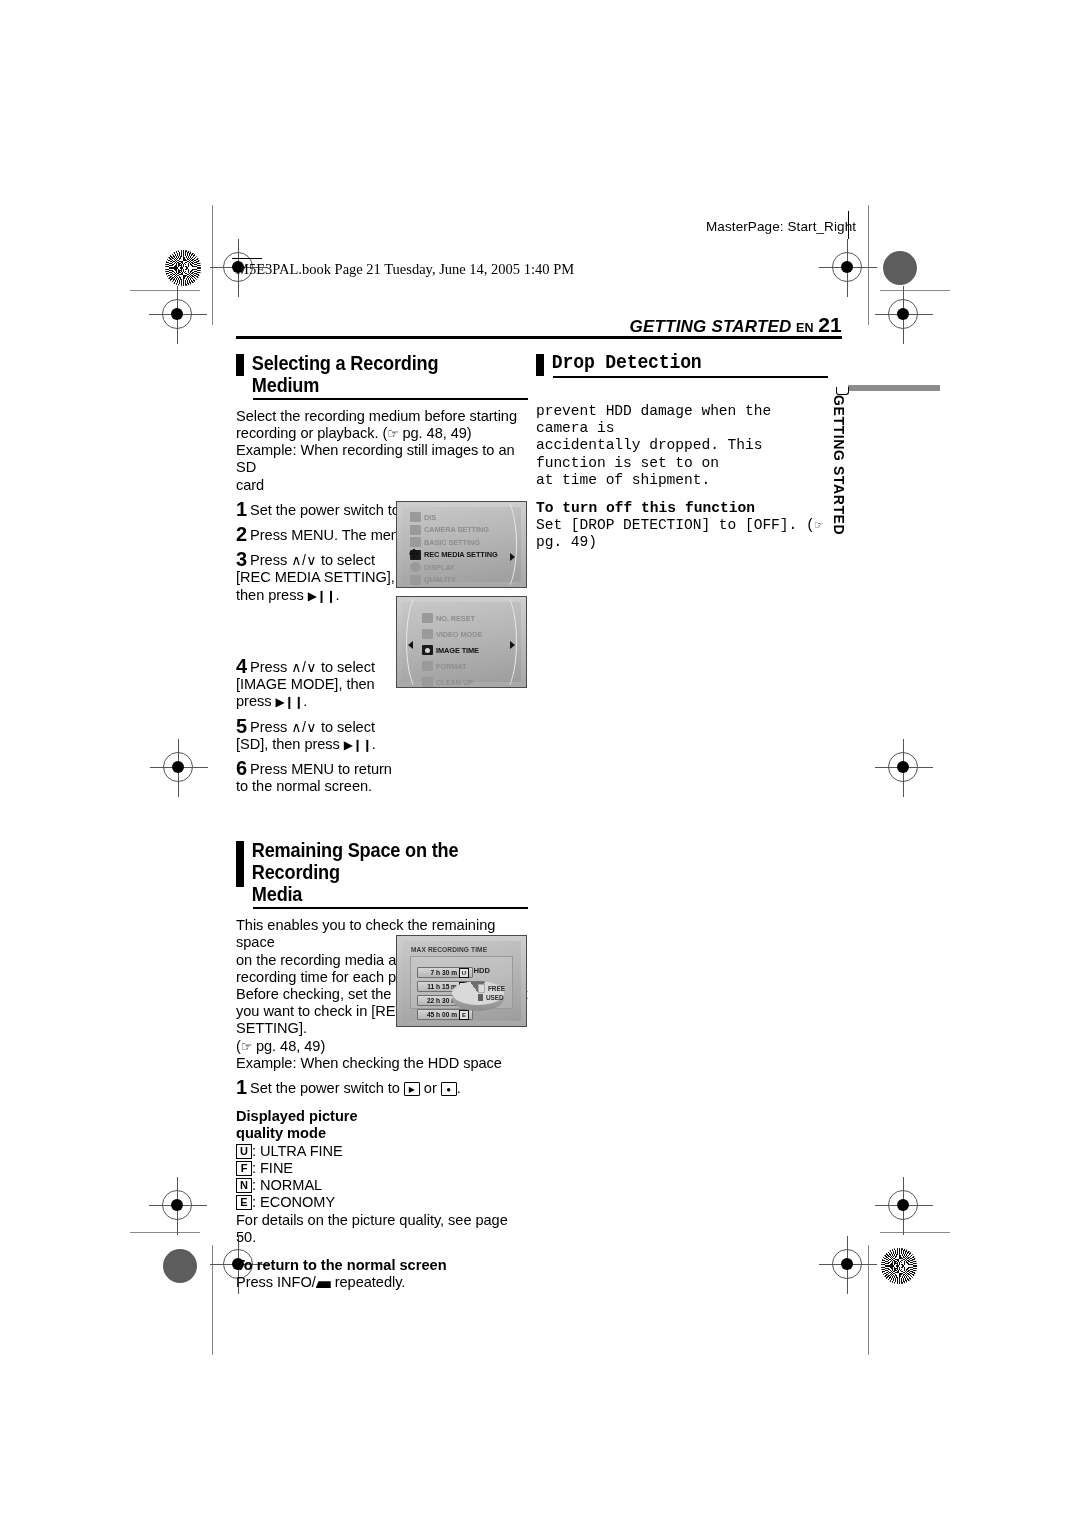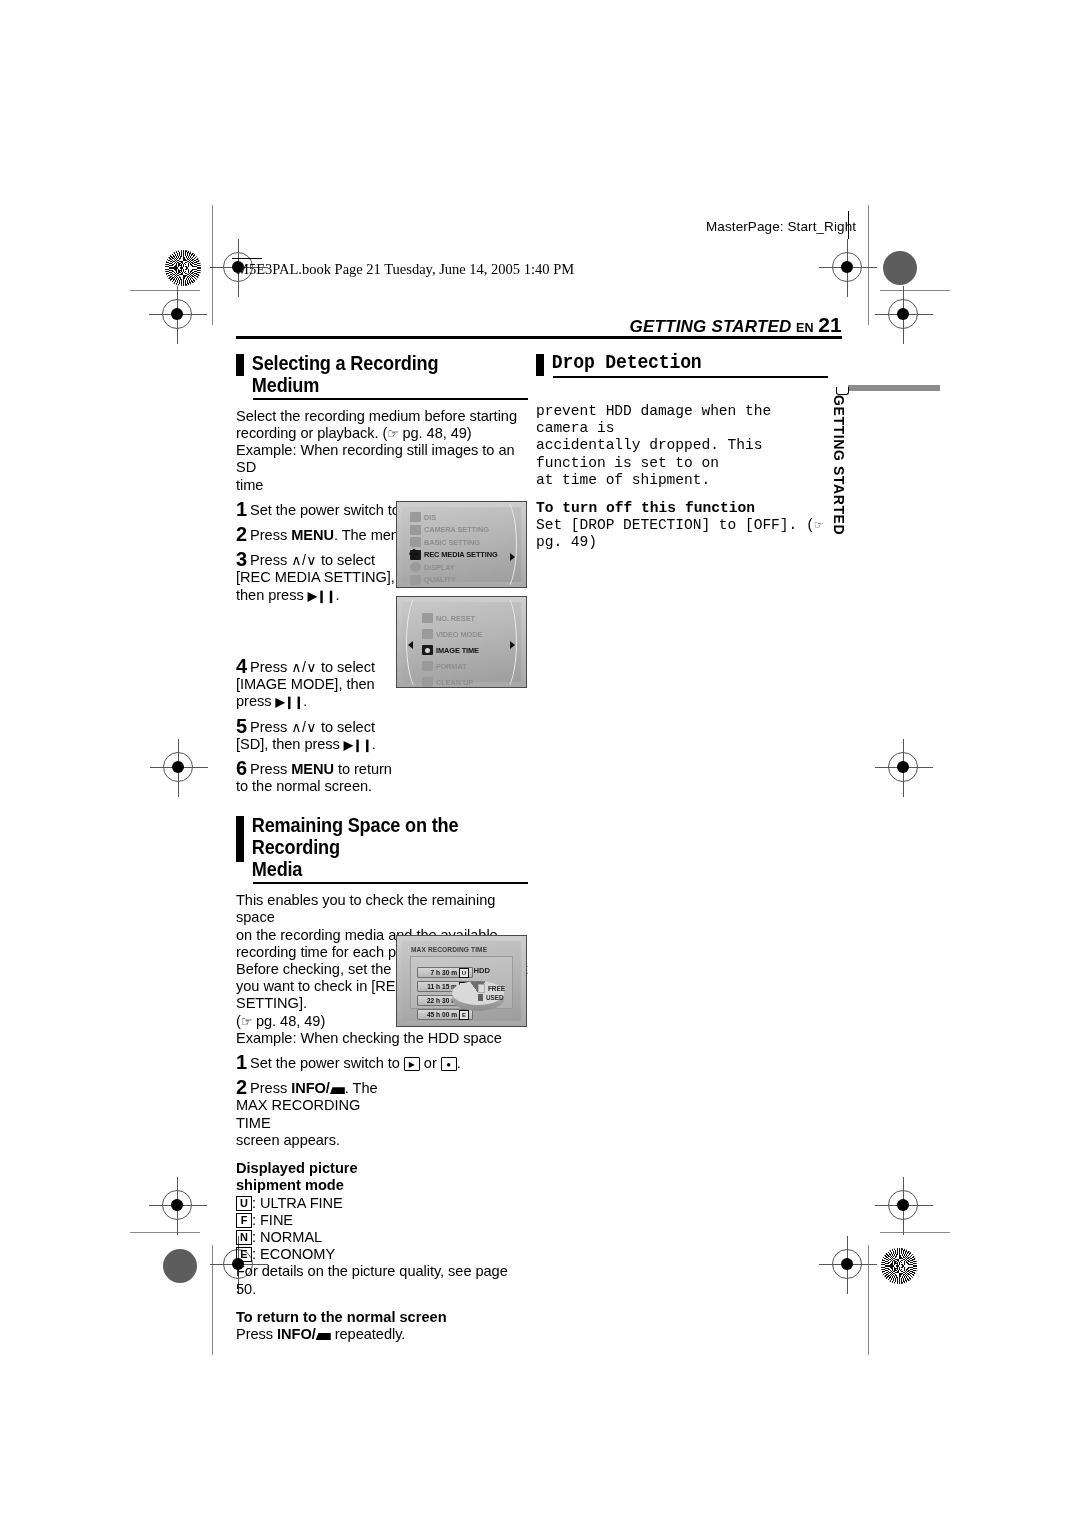--- a/index.html
+++ b/index.html
@@ -186,21 +186,21 @@
   }
 
   
   p.body {
     margin: 4px 0 0 0;
     font-size: 14.6px;
     line-height: 1.18;
     letter-spacing: -0.05px;
   }
   p.body.tight { margin-top: 0; }
-  .bold { font-weight: bold; }
+  .bold { font-weight: normal; }
   .subhead {
     font-weight: bold;
     font-size: 14.6px;
     line-height: 1.18;
     margin: 11px 0 0 0;
   }
 
   
   .step {
     margin: 5px 0 0 0;
@@ -509,21 +509,21 @@
   <div class="sec">
     <div class="sec-bar" style="height:22px;"></div>
     <div class="sec-title">Selecting a Recording Medium</div>
     <div class="sec-rule"></div>
   </div>
 
   <p class="body">
     <span>Select the recording medium before starting</span><br>
     <span>recording or playback. (</span><span class="hand">☞</span><span> pg. 48, 49)</span><br>
     <span>Example: When recording still images to an SD</span><br>
-    <span>time</span>
+    <span>card</span>
   </p>
 
   <p class="step">
     <span class="num">1</span><span>Set the power switch to </span><span class="keybox play"></span><span> or </span><span class="keybox rec"></span><span>.</span>
   </p>
 
   <p class="step">
     <span class="num">2</span><span>Press </span><span class="bold">MENU</span><span>. The menu screen appears.</span>
   </p>
 
@@ -542,21 +542,21 @@
   <p class="step" style="width:162px;">
     <span class="num">5</span><span>Press </span><span class="updown">∧/∨</span><span> to select</span><br>
     <span>[SD], then press </span><span class="playpause bold">▶❙❙</span>.
   </p>
 
   <p class="step" style="width:175px;">
     <span class="num">6</span><span>Press </span><span class="bold">MENU</span><span> to return</span><br>
     <span>to the normal screen.</span>
   </p>
 
-  <div class="sec" style="margin-top:19px;">
+  <div class="sec" style="margin-top:44px;">
     <div class="sec-bar" style="height:46px;"></div>
     <div class="sec-title">
       <span>Remaining Space on the Recording</span><br>
       <span>Media</span>
     </div>
     <div class="sec-rule"></div>
   </div>
 
   <p class="body">
     <span>This enables you to check the remaining space</span><br>
@@ -565,29 +565,24 @@
     <span>Before checking, set the recording media that</span><br>
     <span>you want to check in [REC MEDIA SETTING].</span><br>
     (<span class="hand">☞</span><span> pg. 48, 49)</span><br>
     <span>Example: When checking the HDD space</span>
   </p>
 
   <p class="step">
     <span class="num">1</span><span>Set the power switch to </span><span class="keybox play"></span><span> or </span><span class="keybox rec"></span><span>.</span>
   </p>
 
-  <p class="step" style="width:162px;">
-    <span class="num">2</span><span>Press </span><span class="bold">INFO/</span><span class="infoicon"></span><span>. The</span><br>
-    <span>MAX RECORDING TIME</span><br>
-    <span>screen appears.</span>
-  </p>
 
   <p class="subhead" style="width:162px;">
     <span>Displayed picture</span><br>
-    <span>shipment mode</span>
+    <span>quality mode</span>
   </p>
 
   <p class="body tight">
     <span class="glyph-letter">U</span><span>: ULTRA FINE</span><br>
     <span class="glyph-letter">F</span><span>: FINE</span><br>
     <span class="glyph-letter">N</span><span>: NORMAL</span><br>
     <span class="glyph-letter">E</span><span>: ECONOMY</span><br>
     <span>For details on the picture quality, see page 50.</span>
   </p>
 

